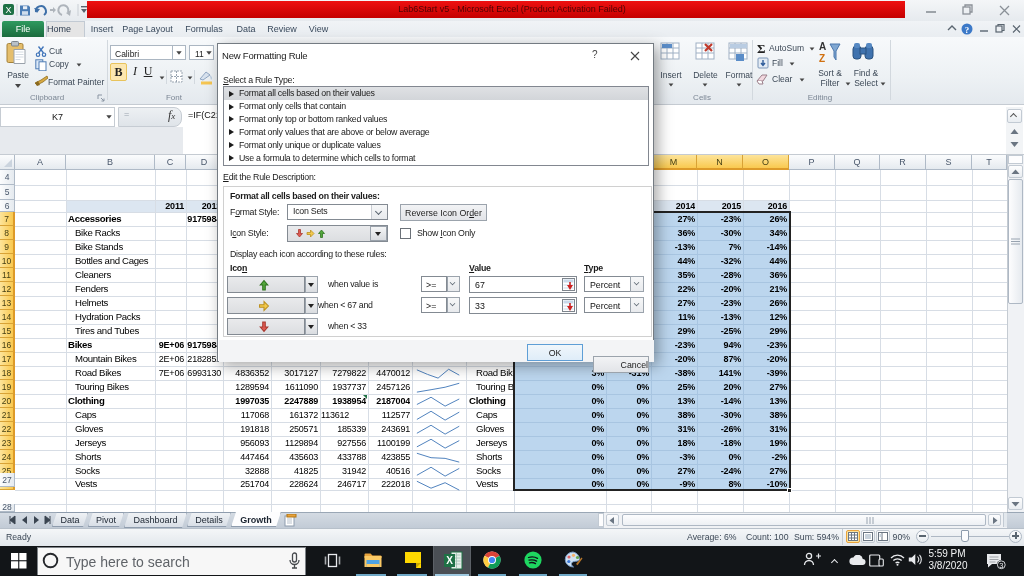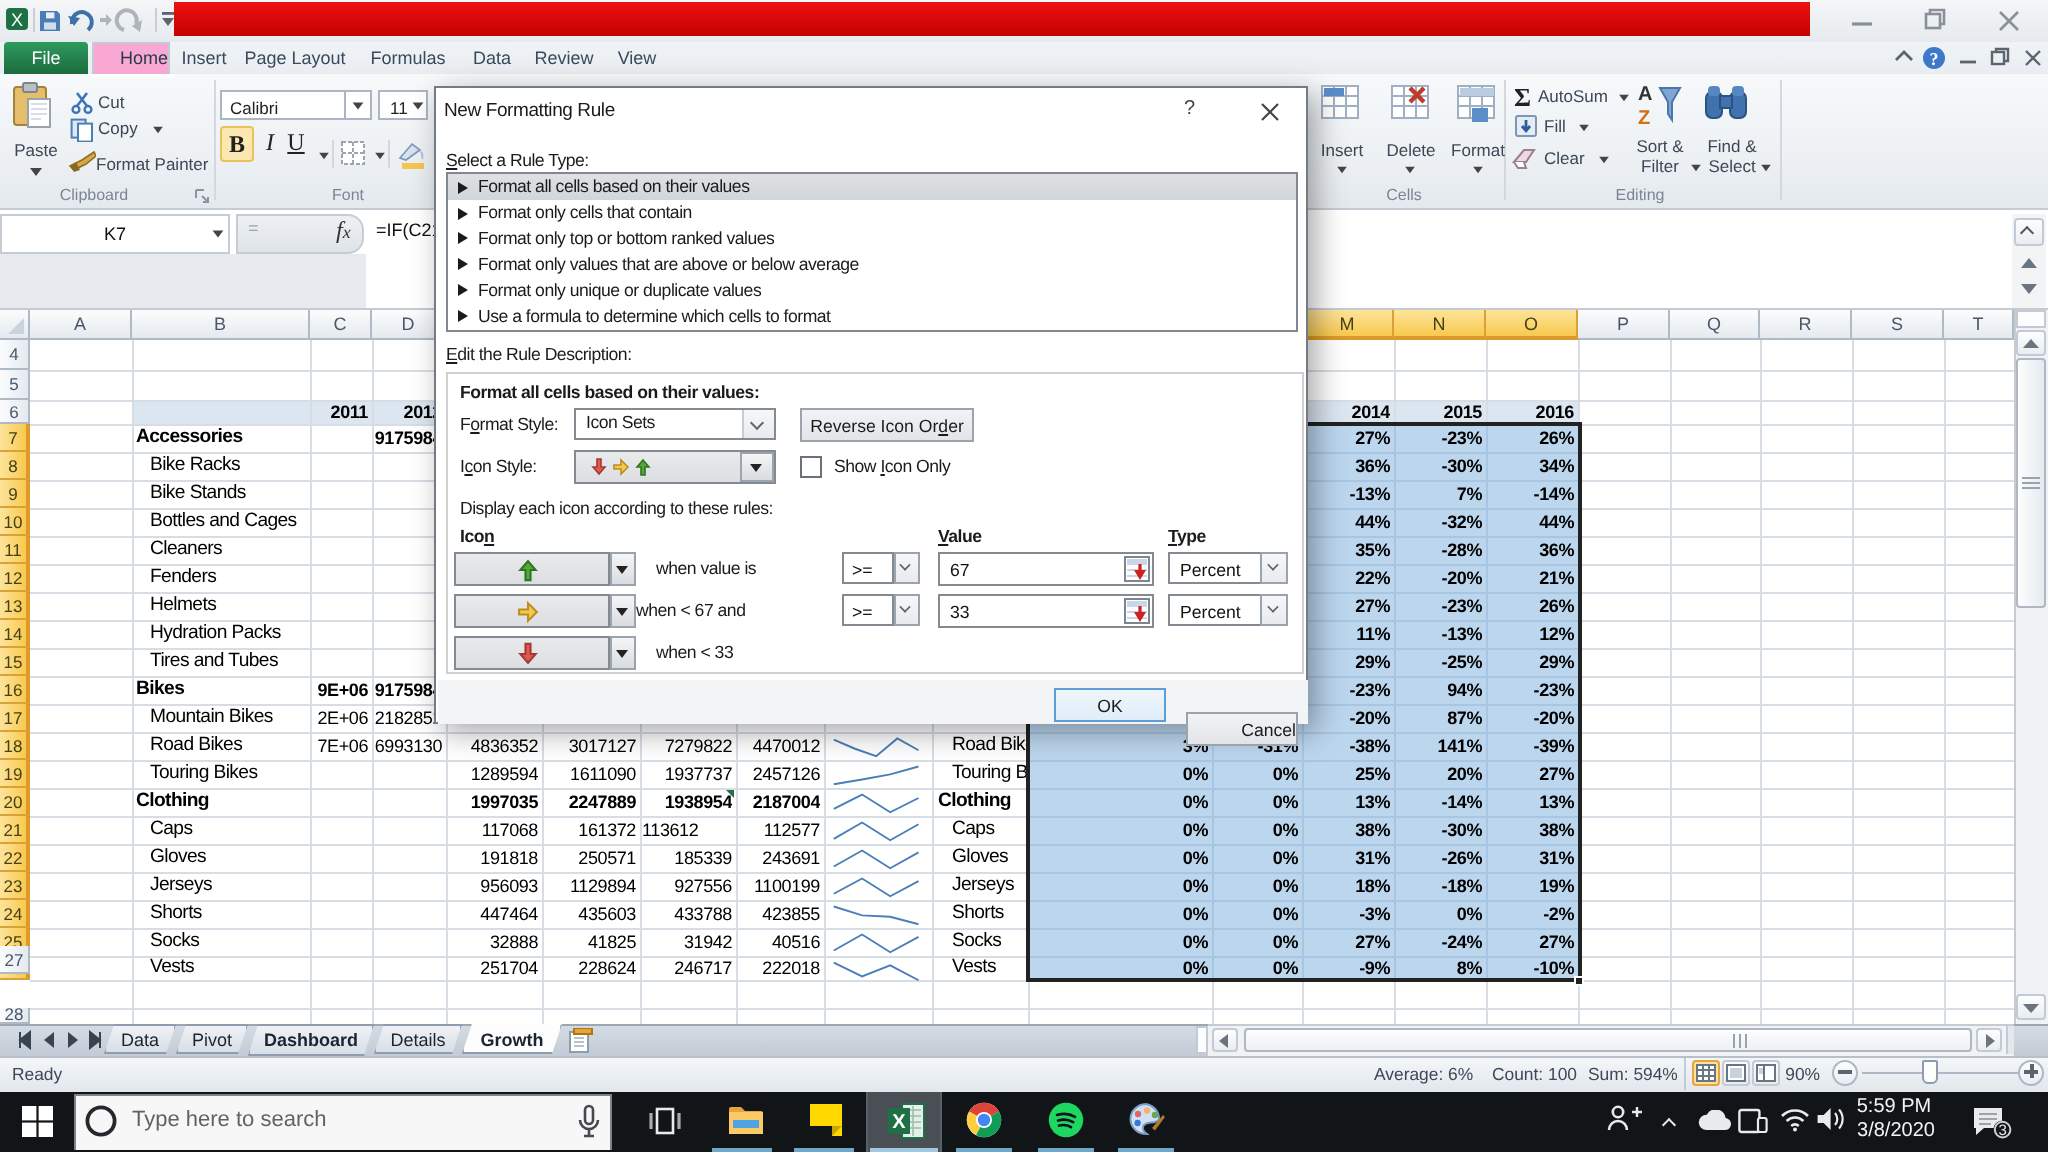--- a/index.html
+++ b/index.html
@@ -13,20 +13,21 @@
 .hdra{background:linear-gradient(#FDE49A,#F9C94F);border-right:1px solid #D8A235;border-bottom:2px solid #DD9A29;color:#454015}
 .rh{position:absolute;background:linear-gradient(90deg,#FBFCFD,#E5EAEF);border-right:1px solid #AFBAC7;border-bottom:1px solid #AFBAC7;font-size:8.5px;color:#49576B;text-align:center;overflow:hidden}
 .rha{background:linear-gradient(90deg,#FDE49A,#F9C94F);border-right:2px solid #DD9A29;border-bottom:1px solid #D8A235;color:#454015}
 .gl{position:absolute;background:#D7DDE5}
 .dtxt{font-size:8.8px;letter-spacing:-0.25px;color:#1b1b1b;white-space:nowrap}
 </style></head><body>
 <div style="position:relative;width:1024px;height:576px;overflow:hidden;background:#fff">
 
 <div class="ab" style="left:0;top:0;width:1024px;height:21px;background:linear-gradient(#F4F6F8,#E6EAEE)"></div>
 <div class="ab" style="left:87px;top:1px;width:818px;height:17px;background:linear-gradient(#EE1111,#C50000)"></div>
+<div class="ab" style="left:0;top:4px;width:1024px;height:12px;font-size:9px;color:#4f0404;text-align:center;white-space:nowrap">Lab6Start v5  -  Microsoft Excel (Product Activation Failed)</div>
 <svg class="ab" style="left:3px;top:3px" width="84" height="15" viewBox="0 0 84 15">
       <rect x="0" y="1" width="11" height="11" rx="2" fill="#1E7145"></rect>
       <text x="5.5" y="10" font-size="9" fill="#fff" text-anchor="middle" font-family="Liberation Sans">X</text>
       <line x1="14" y1="1" x2="14" y2="13" stroke="#C9CED4" stroke-width="1"></line>
       <path d="M17 2.5 h8.5 l1.5 1.5 v8.5 h-10 z" fill="#4A7CB5"></path>
       <rect x="20" y="3.2" width="4.2" height="3" fill="#E8EEF5"></rect>
       <rect x="19" y="8.2" width="6" height="3.6" fill="#CFDDEC"></rect>
       <path d="M33 9 a5 5 0 1 1 8 3" fill="none" stroke="#3D6FA8" stroke-width="2"></path>
       <path d="M31 5 l3 5 3-4 z" fill="#3D6FA8"></path>
       <path d="M47 6 l3 0 0 -2 3 3 -3 3 0 -2 -3 0" fill="#AEB4BB"></path>
@@ -37,21 +38,21 @@
       <rect x="78" y="3" width="6" height="1.4" fill="#5a636e"></rect>
     </svg>
 <svg class="ab" style="left:918px;top:2px" width="100" height="16" viewBox="0 0 100 16">
       <line x1="8" y1="10" x2="18" y2="10" stroke="#8a9097" stroke-width="1.6"></line>
       <rect x="45" y="5" width="7" height="7" fill="none" stroke="#8a9097" stroke-width="1.3"></rect>
       <path d="M47 5 v-2 h7 v7 h-2" fill="none" stroke="#8a9097" stroke-width="1.3"></path>
       <path d="M82 4 l9 9 M91 4 l-9 9" stroke="#8a9097" stroke-width="1.3"></path>
     </svg>
 <div class="ab" style="left:0;top:21px;width:1024px;height:16px;background:linear-gradient(#F0F3F6,#E9EDF1)"></div>
 <div class="ab" style="left:2px;top:21px;width:42px;height:16px;background:linear-gradient(#2E9A5F,#1C6B3E);border-radius:2px 2px 0 0;color:#fff;font-size:9px;text-align:center;line-height:16px">File</div>
-<div class="ab" style="left:46px;top:21px;width:39px;height:16px;background:#f9a8d4;border:1px solid #C2CAD3;border-bottom:none;font-size:9px;color:#2b3a4d;text-align:right;line-height:15px">Home</div>
+<div class="ab" style="left:46px;top:21px;width:39px;height:16px;background:#e5e5e5;border:1px solid #C2CAD3;border-bottom:none;font-size:9px;color:#2b3a4d;text-align:left;line-height:15px">Home</div>
 <div class="ab" style="left:88px;top:21px;width:28px;height:16px;font-size:9px;color:#3a4a5d;text-align:center;line-height:16px">Insert</div>
 <div class="ab" style="left:119px;top:21px;width:57px;height:16px;font-size:9px;color:#3a4a5d;text-align:center;line-height:16px">Page Layout</div>
 <div class="ab" style="left:183px;top:21px;width:42px;height:16px;font-size:9px;color:#3a4a5d;text-align:center;line-height:16px">Formulas</div>
 <div class="ab" style="left:234px;top:21px;width:24px;height:16px;font-size:9px;color:#3a4a5d;text-align:center;line-height:16px">Data</div>
 <div class="ab" style="left:266px;top:21px;width:32px;height:16px;font-size:9px;color:#3a4a5d;text-align:center;line-height:16px">Review</div>
 <div class="ab" style="left:306px;top:21px;width:25px;height:16px;font-size:9px;color:#3a4a5d;text-align:center;line-height:16px">View</div>
 <svg class="ab" style="left:946px;top:22px" width="78" height="14" viewBox="0 0 78 14">
       <path d="M2 8 l4 -4 4 4" fill="none" stroke="#5a6570" stroke-width="1.4"></path>
       <circle cx="21" cy="7" r="5.5" fill="#3C79C8"></circle>
       <text x="21" y="10.5" font-size="9" font-weight="bold" fill="#fff" text-anchor="middle" font-family="Liberation Serif">?</text>
@@ -486,21 +487,21 @@
     </svg>
 <div class="ab" style="left:0;top:512px;width:1024px;height:16px;background:linear-gradient(#D4DBE3,#C2CBD6);border-top:1px solid #9AA7B5"></div>
 <svg class="ab" style="left:3px;top:515px" width="48" height="10" viewBox="0 0 48 10">
       <path d="M7 1 v8 M7 5 l5 -4 v8 z" fill="#3a4450" stroke="#3a4450" stroke-width="1"></path>
       <path d="M24 1 l-5 4 5 4 z" fill="#3a4450"></path>
       <path d="M31 1 l5 4 -5 4 z" fill="#3a4450"></path>
       <path d="M47 1 v8 M47 5 l-5 -4 v8 z" fill="#3a4450" stroke="#3a4450" stroke-width="1"></path>
     </svg>
 <div class="ab" style="left:52px;top:512px;width:36px;height:15px;background:linear-gradient(#EFF2F5,#D8DEE6);border:1px solid #8E9CAD;border-top:1px solid #8E9CAD;clip-path:polygon(5px 0,100% 0,calc(100% - 5px) 100%,0 100%);font-size:9px;font-weight:normal;color:#1b2430;text-align:center;line-height:15px">Data</div>
 <div class="ab" style="left:88px;top:512px;width:36px;height:15px;background:linear-gradient(#EFF2F5,#D8DEE6);border:1px solid #8E9CAD;border-top:1px solid #8E9CAD;clip-path:polygon(5px 0,100% 0,calc(100% - 5px) 100%,0 100%);font-size:9px;font-weight:normal;color:#1b2430;text-align:center;line-height:15px">Pivot</div>
-<div class="ab" style="left:124px;top:512px;width:63px;height:16px;background:linear-gradient(#EFF2F5,#D8DEE6);border:1px solid #8E9CAD;border-top:1px solid #8E9CAD;clip-path:polygon(5px 0,100% 0,calc(100% - 5px) 100%,0 100%);font-size:9px;font-weight:bold;color:#1b2430;text-align:center;line-height:15px">Dashboard</div>
+<div class="ab" style="left:124px;top:512px;width:63px;height:16px;background:linear-gradient(#EFF2F5,#D8DEE6);border:1px solid #8E9CAD;border-top:1px solid #8E9CAD;clip-path:polygon(5px 0,100% 0,calc(100% - 5px) 100%,0 100%);font-size:9px;font-weight:normal;color:#1b2430;text-align:center;line-height:15px">Dashboard</div>
 <div class="ab" style="left:187px;top:512px;width:44px;height:15px;background:linear-gradient(#EFF2F5,#D8DEE6);border:1px solid #8E9CAD;border-top:1px solid #8E9CAD;clip-path:polygon(5px 0,100% 0,calc(100% - 5px) 100%,0 100%);font-size:9px;font-weight:normal;color:#1b2430;text-align:center;line-height:15px">Details</div>
 <div class="ab" style="left:231px;top:512px;width:50px;height:15px;background:#FDFDFE;border:1px solid #8E9CAD;border-top:1px solid #FDFDFE;clip-path:polygon(5px 0,100% 0,calc(100% - 5px) 100%,0 100%);font-size:9px;font-weight:bold;color:#1b2430;text-align:center;line-height:15px">Growth</div>
 <svg class="ab" style="left:284px;top:514px" width="16" height="13" viewBox="0 0 16 13">
       <rect x="1" y="2" width="9" height="10" fill="#fff" stroke="#8E9CAD"></rect>
       <rect x="3" y="0" width="9" height="3" fill="#E8A33D" stroke="#B07415"></rect>
       <path d="M3 5 h5 M3 7 h5 M3 9 h5" stroke="#B9C2CC"></path>
     </svg>
 <div class="ab" style="left:604px;top:512px;width:403px;height:16px;background:#F0F2F5;border-top:1px solid #C5CBD2"></div>
 <div class="ab" style="left:598px;top:513px;width:6px;height:14px;background:#FDFDFE;border:1px solid #C2CAD3"></div>
 <div class="ab" style="left:606px;top:514px;width:13px;height:12px;background:linear-gradient(#FDFDFE,#E9EDF1);border:1px solid #C2CAD3;border-radius:2px"></div>
@@ -550,21 +551,21 @@
 <svg class="ab" style="left:11px;top:553px" width="16" height="16" viewBox="0 0 16 16">
       <rect x="0" y="0" width="7.2" height="7.2" fill="#fff"></rect>
       <rect x="8.3" y="0" width="7.2" height="7.2" fill="#fff"></rect>
       <rect x="0" y="8.3" width="7.2" height="7.2" fill="#fff"></rect>
       <rect x="8.3" y="8.3" width="7.2" height="7.2" fill="#fff"></rect>
     </svg>
 <div class="ab" style="left:37px;top:546.5px;width:269px;height:28.5px;background:#F7F7F7;border:1px solid #7E8388;border-bottom:none"></div>
 <svg class="ab" style="left:42px;top:552px" width="17" height="17" viewBox="0 0 17 17">
       <circle cx="8.5" cy="8.5" r="6.8" fill="none" stroke="#25282C" stroke-width="1.9"></circle>
     </svg>
-<div class="ab" style="left:66px;top:554px;font-size:11px;color:#5F6368">Type here to search</div>
+<div class="ab" style="left:66px;top:554px;font-size:14px;color:#5F6368">Type here to search</div>
 <svg class="ab" style="left:288px;top:552px" width="13" height="18" viewBox="0 0 13 18">
       <rect x="4.5" y="1" width="4" height="9" rx="2" fill="none" stroke="#46494D" stroke-width="1.3"></rect>
       <path d="M2 8 a4.5 4.5 0 0 0 9 0 M6.5 12.5 v3 M4 16 h5" fill="none" stroke="#46494D" stroke-width="1.3"></path>
     </svg>
 <svg class="ab" style="left:324px;top:553px" width="17" height="15" viewBox="0 0 17 15">
       <rect x="4.5" y="1.5" width="8" height="12" fill="none" stroke="#E8EAED" stroke-width="1.3"></rect>
       <path d="M1.5 3.5 v8 M15.5 3.5 v8" stroke="#A8ABAE" stroke-width="1.6"></path>
     </svg>
 <div class="ab" style="left:433px;top:546px;width:38px;height:30px;background:#4A4F55;border-left:1px solid #5C6167;border-right:1px solid #5C6167"></div>
 <svg class="ab" style="left:364px;top:552px" width="18" height="16" viewBox="0 0 18 16">

